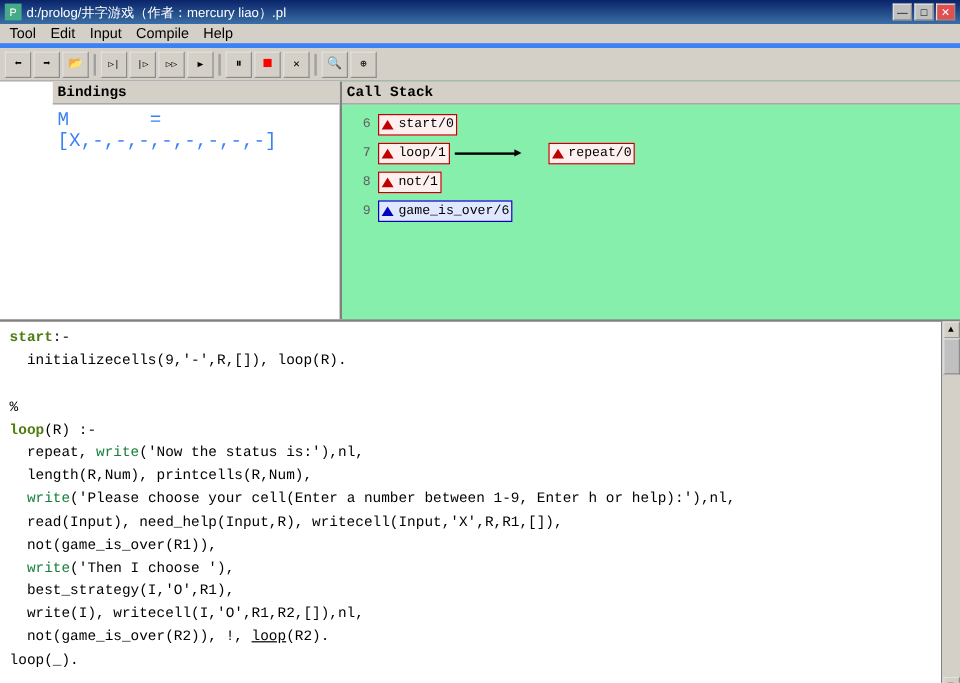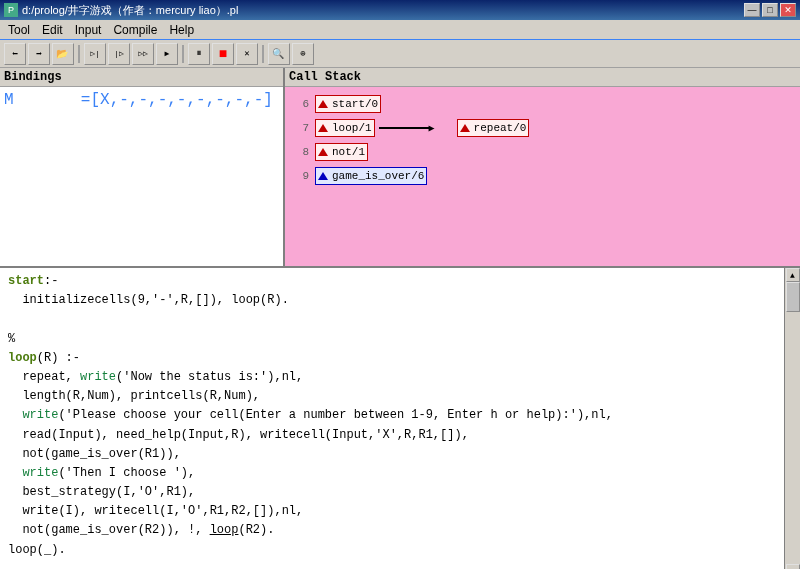--- a/index.html
+++ b/index.html
@@ -54,21 +54,21 @@
       cursor: pointer;
       color: #000;
     }
     .title-btn.close { background: #e05050; color: white; }
     
     .menu-bar {
       background: #d4d0c8;
       height: 20px;
       display: flex;
       align-items: center;
-      border-bottom: 1px solid #3b82f6;
+      border-bottom: 4px solid #3b82f6;
       padding: 0 2px;
       font-size: 12px;
       font-family: 'Segoe UI', Tahoma, sans-serif;
     }
     .menu-item {
       padding: 2px 6px;
       cursor: pointer;
     }
     
     .toolbar {
@@ -102,37 +102,38 @@
       display: flex;
       height: 200px;
       border-bottom: 2px solid #808080;
     }
     
     .bindings-pane {
       width: 285px;
       background: white;
       border-right: 2px solid #808080;
       overflow: hidden;
+      padding-left: 44px;
     }
     .pane-header {
       background: #d4d0c8;
       padding: 2px 4px;
       font-weight: bold;
       font-size: 12px;
       border-bottom: 1px solid #a0a0a0;
     }
     .bindings-content {
       padding: 4px;
       font-size: 16px;
       color: #3b82f6;
     }
     
     .callstack-pane {
       flex: 1;
-      background: #f9a8d4;
+      background: #86efac;
       overflow: hidden;
     }
     .callstack-content {
       padding: 4px;
       font-size: 12px;
       position: relative;
     }
     .stack-row {
       display: flex;
       align-items: center;

